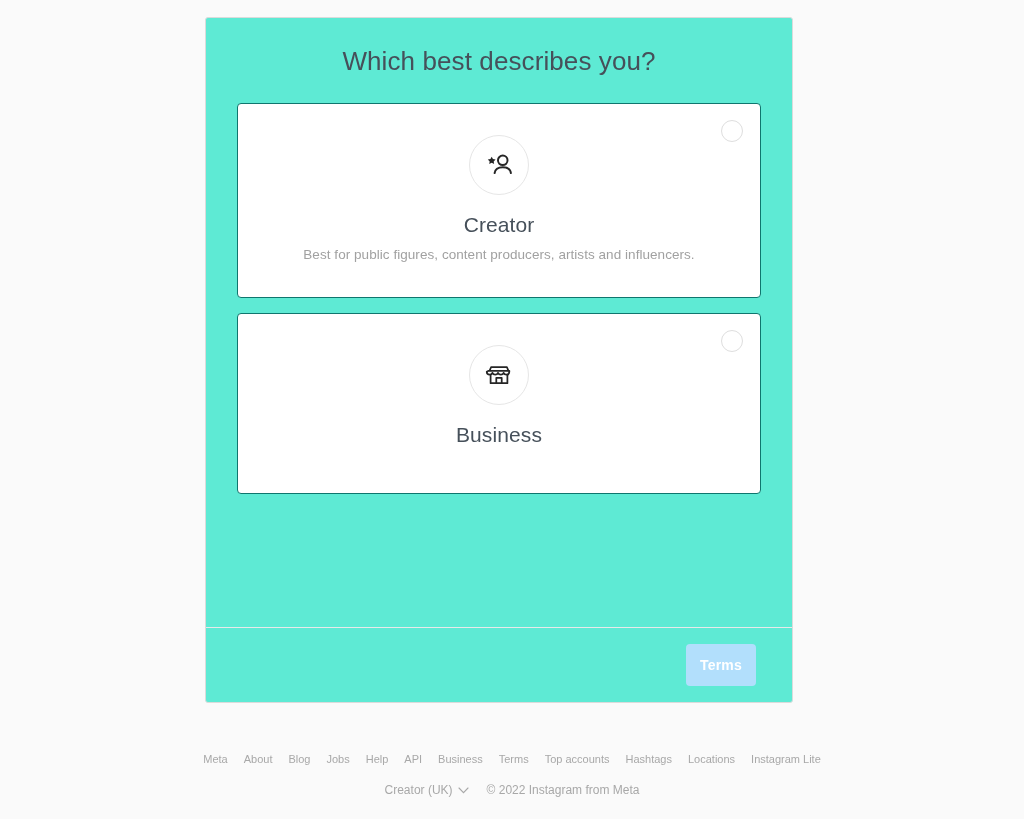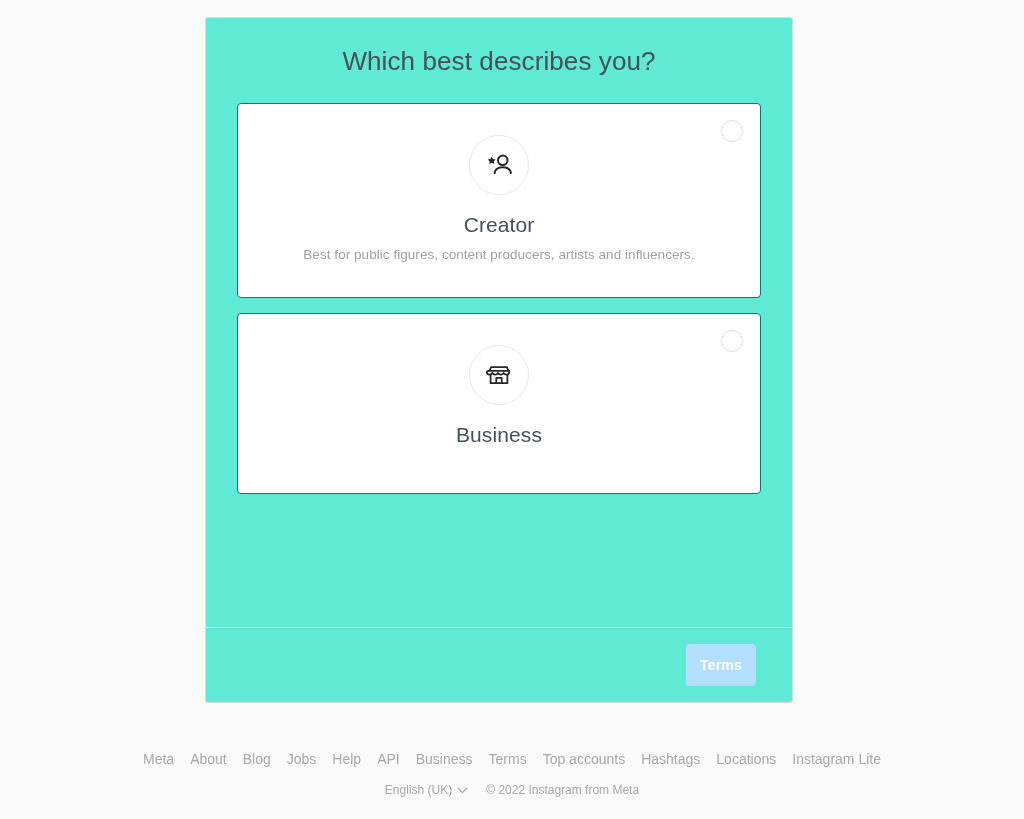--- a/index.html
+++ b/index.html
@@ -145,21 +145,21 @@
 
   .footer-links {
     display: flex;
     justify-content: center;
     align-items: center;
     flex-wrap: wrap;
     gap: 0;
   }
 
   .footer-link {
-    font-size: 14px;
+    font-size: 11px;
     color: #a8a8a8;
     text-decoration: none;
     margin: 0 8px;
     white-space: nowrap;
     line-height: 22px;
   }
 
   .footer-bottom {
     margin-top: 11px;
     display: flex;
@@ -248,21 +248,21 @@
       <a class="footer-link" href="#">Business</a>
       <a class="footer-link" href="#">Terms</a>
       <a class="footer-link" href="#">Top accounts</a>
       <a class="footer-link" href="#">Hashtags</a>
       <a class="footer-link" href="#">Locations</a>
       <a class="footer-link" href="#">Instagram Lite</a>
     </div>
 
     <div class="footer-bottom">
       <span class="lang-select">
-        <span class="lang-label">English (UK)</span>
+        <span class="lang-label">Creator (UK)</span>
         <span class="chev">
           <svg width="11" height="7" viewBox="0 0 11 7" fill="none" xmlns="http://www.w3.org/2000/svg">
             <path d="M1 1l4.5 4.6L10 1" stroke="#a8a8a8" stroke-width="1.1" fill="none" stroke-linecap="round"></path>
           </svg>
         </span>
       </span>
       <span class="copyright">© 2022 Instagram from Meta</span>
     </div>
 
   </div>

